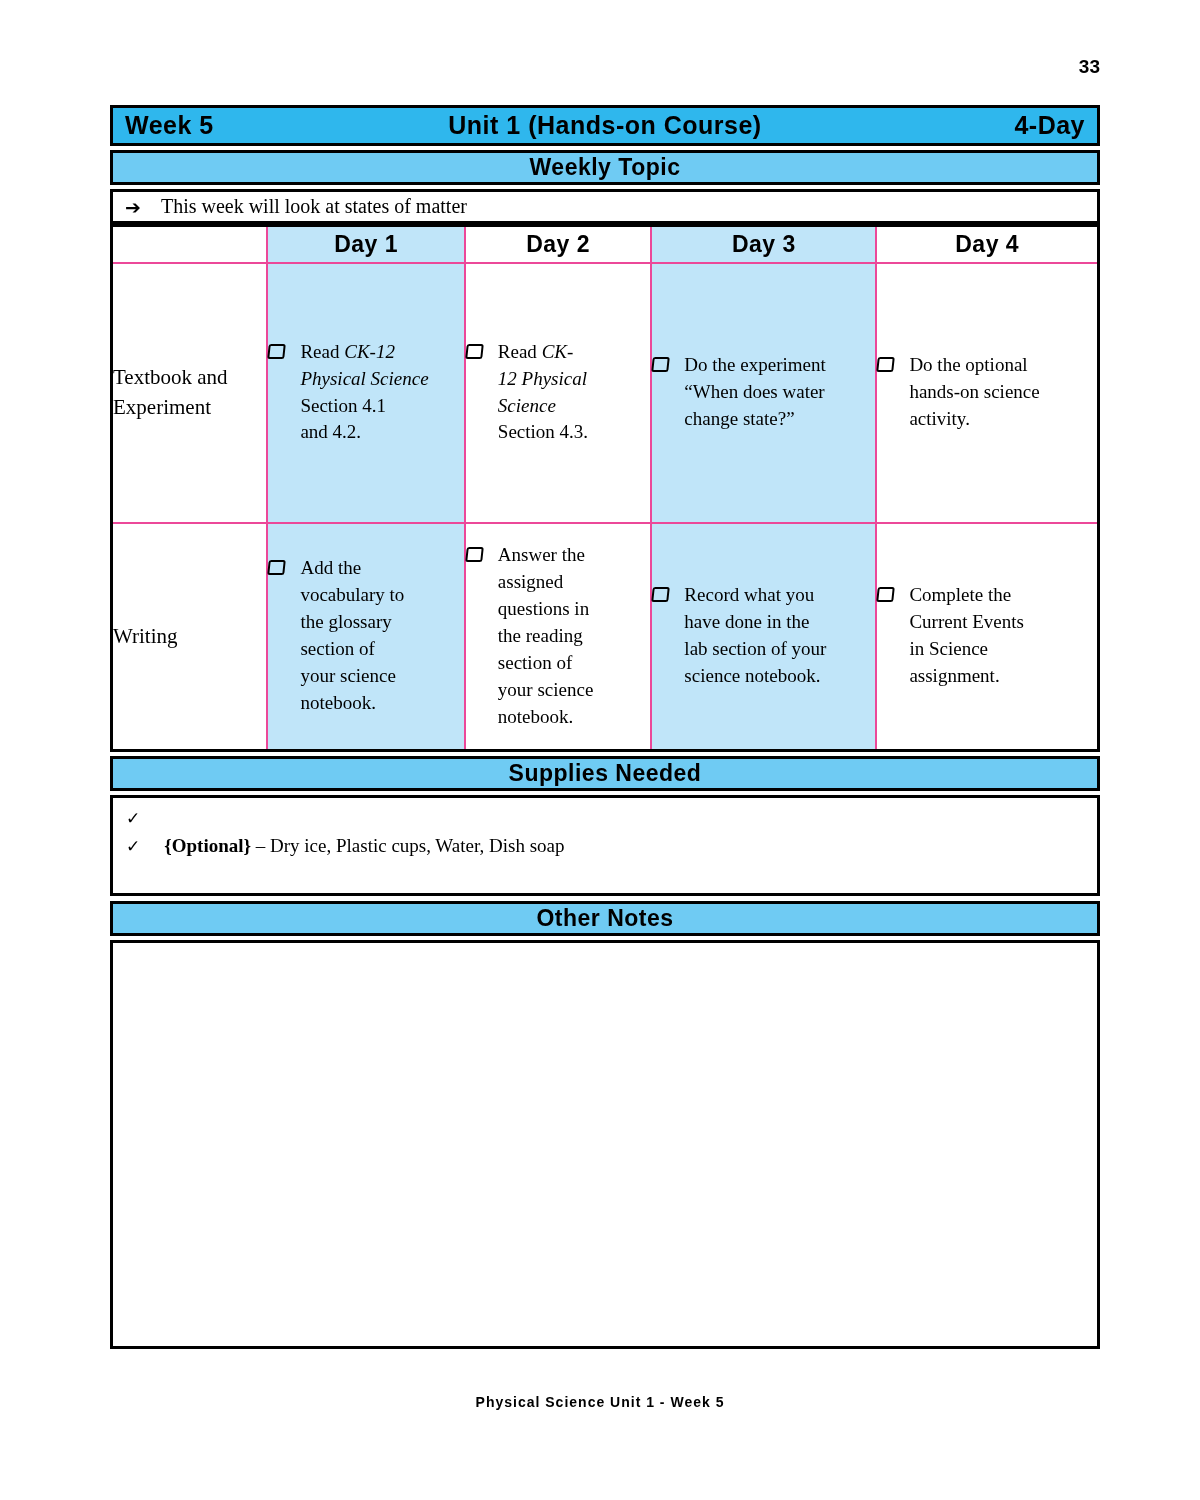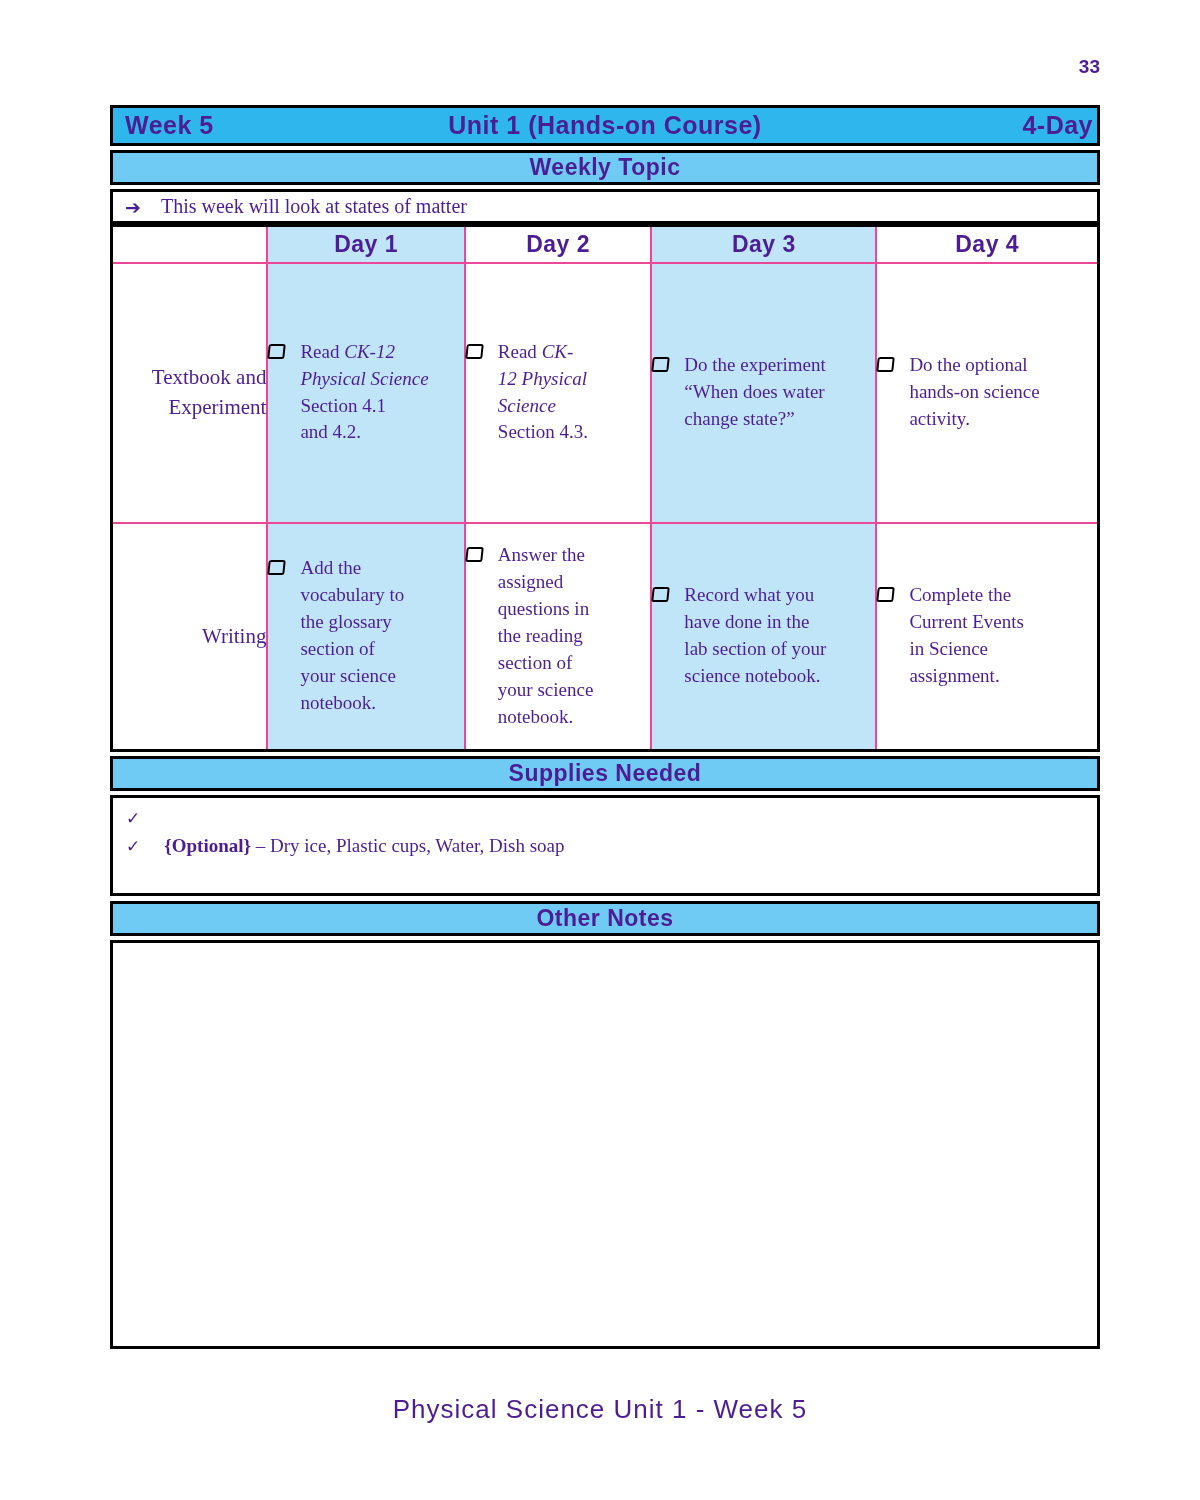--- a/index.html
+++ b/index.html
@@ -1,36 +1,36 @@
 <!DOCTYPE html>
 <html><head>
 <meta charset="utf-8">
 <style>
   html,body { margin:0; padding:0; background:#ffffff; }
   .page {
     position:relative; width:1200px; height:1500px; background:#ffffff;
-    font-family:"Liberation Serif", serif; color:#4c1d95; overflow:hidden;
+    font-family:"Liberation Serif", serif; color:#000000; overflow:hidden;
   }
   .page-number {
     position:absolute; top:56px; right:100px;
     font-family:"Liberation Sans", sans-serif; font-size:19px; font-weight:600;
   }
   .sheet { position:absolute; left:110px; top:105px; width:990px; }
 
   .bar {
     box-sizing:border-box; border:3px solid #000;
     display:flex; align-items:center; justify-content:center;
     font-family:"Liberation Sans", sans-serif; font-weight:700; letter-spacing:0.5px;
   }
   .header-bar {
     height:41px; background:#2FB7ED; font-size:25px;
     padding:0 28px; margin-bottom:4px; position:relative;
   }
   .hb-left { position:absolute; left:12px; }
-  .hb-right { position:absolute; right:4px; }
+  .hb-right { position:absolute; right:12px; }
   .hb-center { margin:0 auto; }
   .section-bar { height:35px; background:#6FCBF3; font-size:23px; margin-bottom:4px; }
 
   .arrow-row {
     box-sizing:border-box; border:3px solid #000; height:35px; background:#fff;
     display:flex; align-items:center; padding-left:12px; font-size:20px;
   }
   .arrow { font-family:"DejaVu Sans", sans-serif; font-size:19px; font-weight:700; margin-right:20px; }
 
   table.grid {
@@ -40,21 +40,21 @@
   table.grid th, table.grid td { border:2px solid #ec4899; box-sizing:border-box; padding:0; }
   th.day-h {
     height:37px; font-family:"Liberation Sans", sans-serif;
     font-size:23px; font-weight:700; letter-spacing:0.5px; text-align:center;
   }
   th.corner { background:#fff; }
   .shaded { background:#C0E5F9; }
   tr.body-row-0 td { height:260px; }
   tr.body-row-1 td { height:228px; }
   td.row-label {
-    text-align:right; vertical-align:middle;
+    text-align:left; vertical-align:middle;
     font-size:21px; line-height:1.4; white-space:pre-line; background:#fff;
   }
   td.task-cell { vertical-align:middle; padding:8px 8px 8px 13px; }
   .task { display:flex; align-items:flex-start; }
   .checkbox {
     flex:none; width:13px; height:11px; border:2.5px solid #000; border-radius:2.5px;
     margin-top:5px; transform:skewX(-6deg); background:transparent;
   }
   .task-text { margin-left:15px; font-size:19px; line-height:1.42; white-space:pre-line; }
   .task-text .it { font-style:italic; }
@@ -65,21 +65,21 @@
   }
   .supply-line { display:flex; align-items:baseline; font-size:19px; line-height:27px; }
   .check { font-family:"DejaVu Sans", sans-serif; font-size:17px; margin-right:24px; flex:none; }
   .lead-bold { font-weight:700; }
   .lead-bold-italic { font-weight:700; }
 
   .notes-box { box-sizing:border-box; border:3px solid #000; height:409px; background:#fff; }
 
   .footer {
     position:absolute; top:1394px; left:0; width:1200px; text-align:center;
-    font-family:"Liberation Sans", sans-serif; font-size:26px; font-weight:400; letter-spacing:1px;
+    font-family:"Liberation Sans", sans-serif; font-size:14px; font-weight:700; letter-spacing:1px;
   }
 </style>
 </head>
 <body>
 
 <div class="page">
 
   <div class="page-number">33</div>
 
   <div class="sheet">

